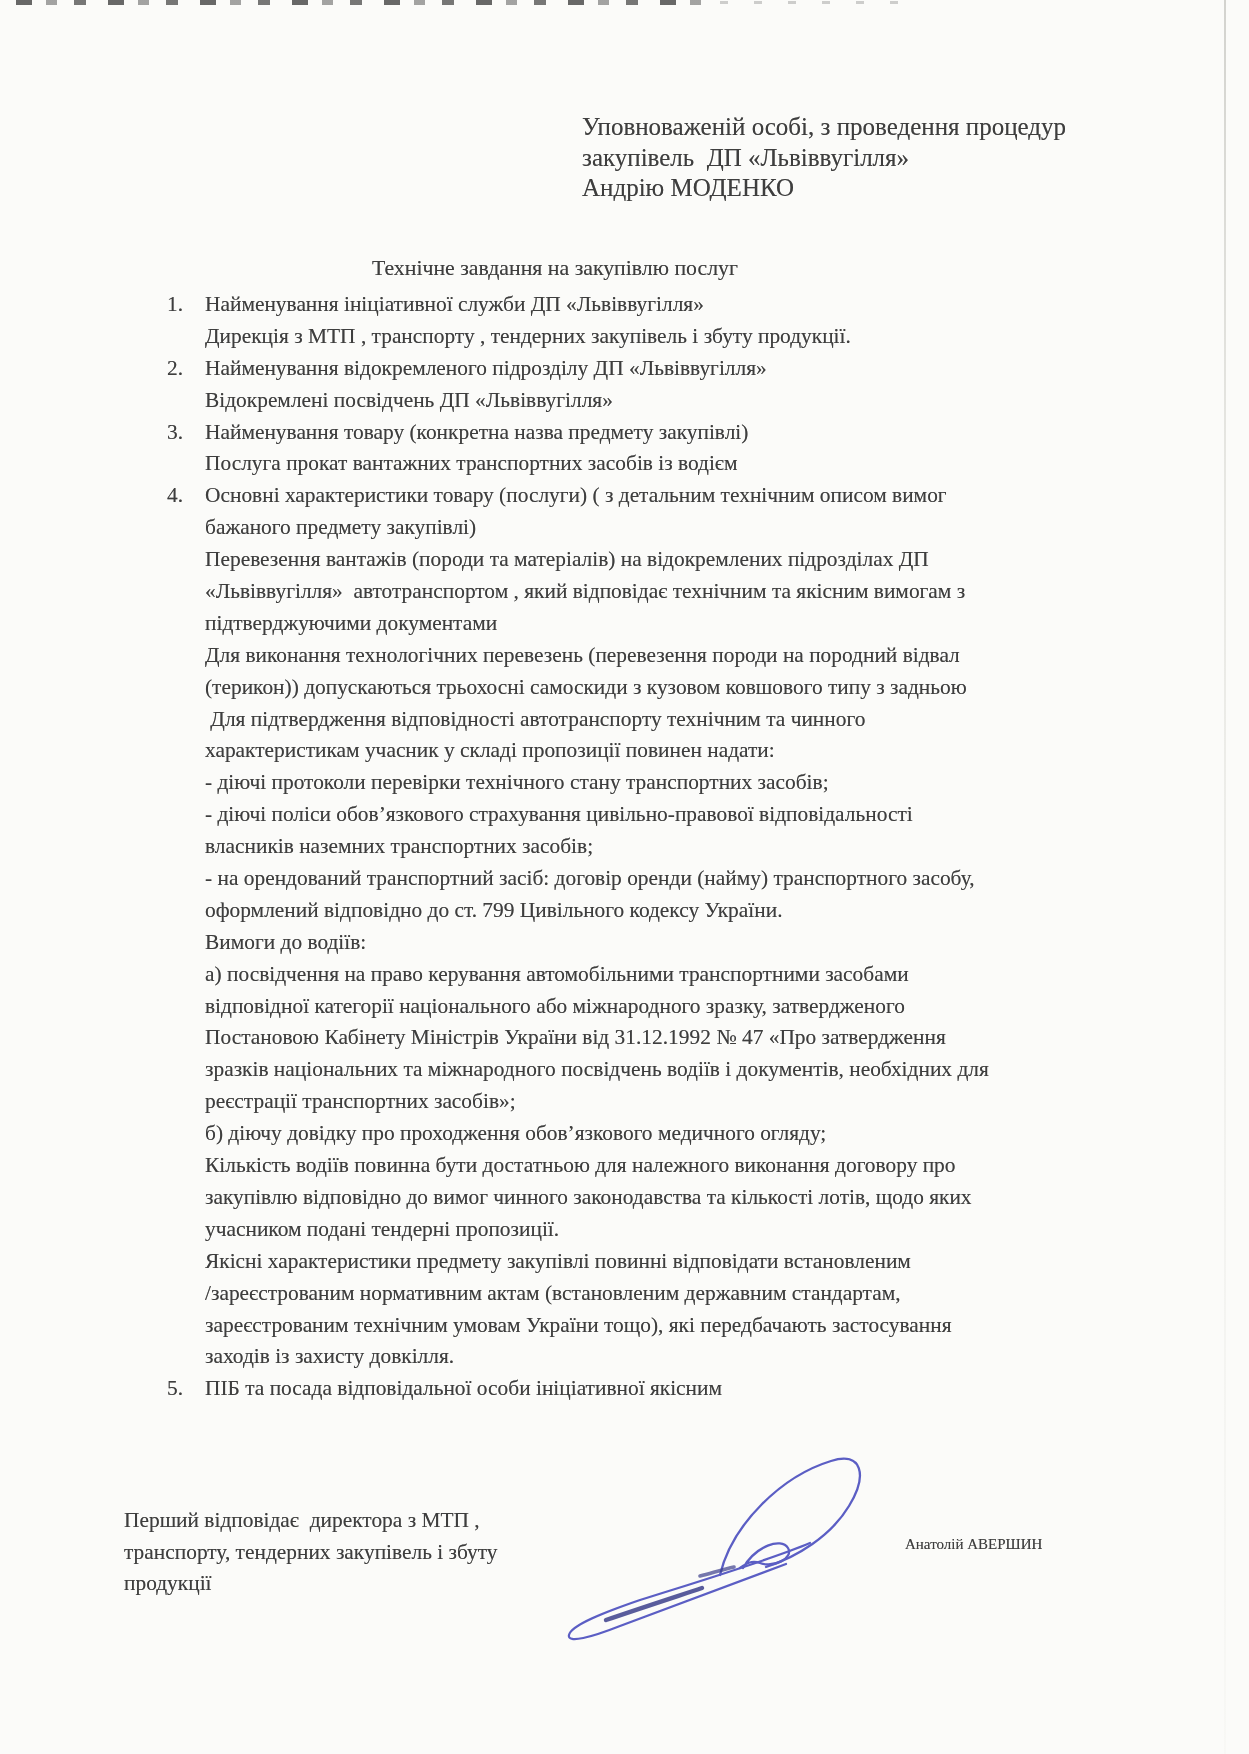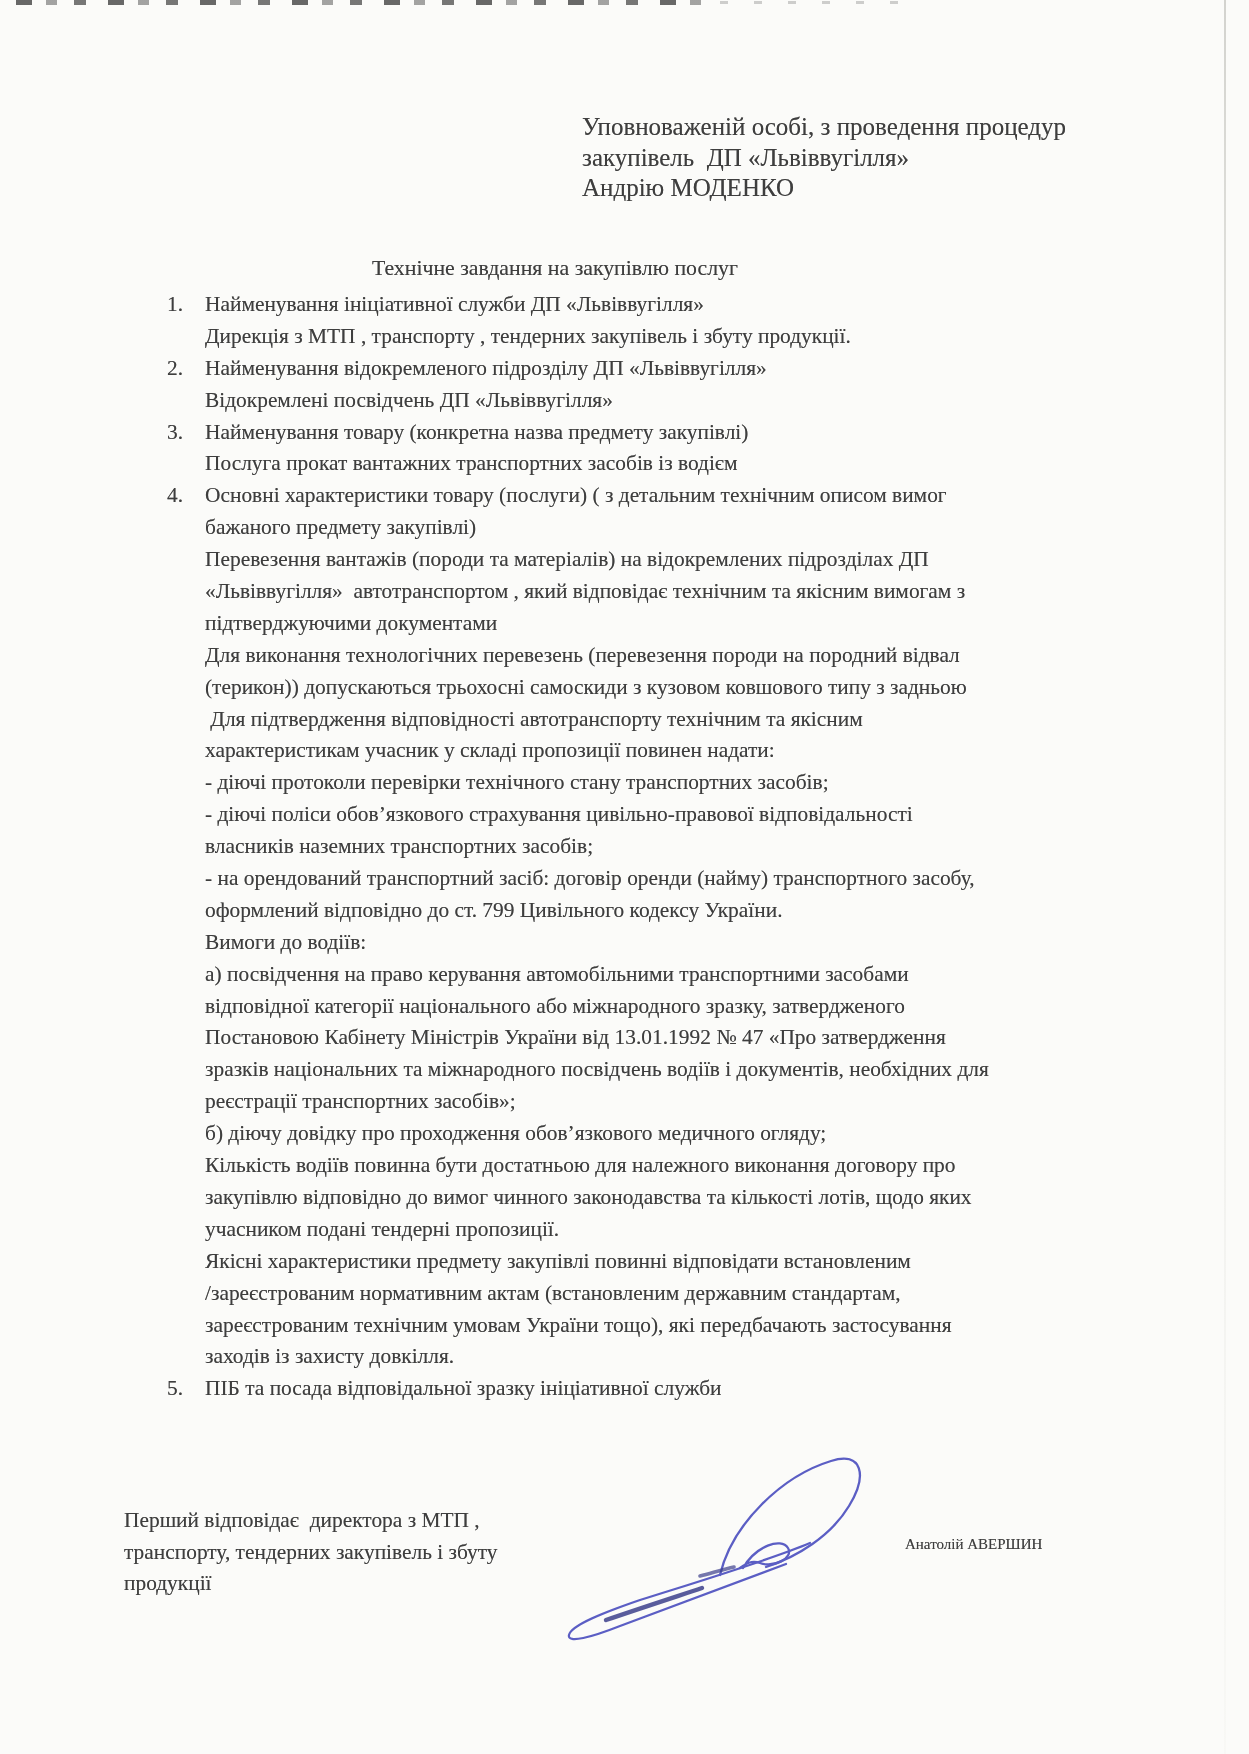--- a/index.html
+++ b/index.html
@@ -82,42 +82,42 @@
     <div class="bline"><span class="num txt"></span><span class="txt">Відокремлені посвідчень ДП «Львіввугілля»</span></div>
     <div class="bline"><span class="num txt">3.</span><span class="txt">Найменування товару (конкретна назва предмету закупівлі)</span></div>
     <div class="bline"><span class="num txt"></span><span class="txt">Послуга прокат вантажних транспортних засобів із водієм</span></div>
     <div class="bline"><span class="num txt">4.</span><span class="txt">Основні характеристики товару (послуги) ( з детальним технічним описом вимог</span></div>
     <div class="bline"><span class="num txt"></span><span class="txt">бажаного предмету закупівлі)</span></div>
     <div class="bline"><span class="num txt"></span><span class="txt">Перевезення вантажів (породи та матеріалів) на відокремлених підрозділах ДП</span></div>
     <div class="bline"><span class="num txt"></span><span class="txt">«Львіввугілля»  автотранспортом , який відповідає технічним та якісним вимогам з</span></div>
     <div class="bline"><span class="num txt"></span><span class="txt">підтверджуючими документами</span></div>
     <div class="bline"><span class="num txt"></span><span class="txt">Для виконання технологічних перевезень (перевезення породи на породний відвал</span></div>
     <div class="bline"><span class="num txt"></span><span class="txt">(терикон)) допускаються трьохосні самоскиди з кузовом ковшового типу з задньою</span></div>
-    <div class="bline"><span class="num txt"></span><span class="txt"> Для підтвердження відповідності автотранспорту технічним та якісним</span></div>
+    <div class="bline"><span class="num txt"></span><span class="txt"> Для підтвердження відповідності автотранспорту технічним та чинного</span></div>
     <div class="bline"><span class="num txt"></span><span class="txt">характеристикам учасник у складі пропозиції повинен надати:</span></div>
     <div class="bline"><span class="num txt"></span><span class="txt">- діючі протоколи перевірки технічного стану транспортних засобів;</span></div>
     <div class="bline"><span class="num txt"></span><span class="txt">- діючі поліси обов’язкового страхування цивільно-правової відповідальності</span></div>
     <div class="bline"><span class="num txt"></span><span class="txt">власників наземних транспортних засобів;</span></div>
     <div class="bline"><span class="num txt"></span><span class="txt">- на орендований транспортний засіб: договір оренди (найму) транспортного засобу,</span></div>
     <div class="bline"><span class="num txt"></span><span class="txt">оформлений відповідно до ст. 799 Цивільного кодексу України.</span></div>
     <div class="bline"><span class="num txt"></span><span class="txt">Вимоги до водіїв:</span></div>
     <div class="bline"><span class="num txt"></span><span class="txt">а) посвідчення на право керування автомобільними транспортними засобами</span></div>
     <div class="bline"><span class="num txt"></span><span class="txt">відповідної категорії національного або міжнародного зразку, затвердженого</span></div>
-    <div class="bline"><span class="num txt"></span><span class="txt">Постановою Кабінету Міністрів України від 13.01.1992 № 47 «Про затвердження</span></div>
+    <div class="bline"><span class="num txt"></span><span class="txt">Постановою Кабінету Міністрів України від 31.12.1992 № 47 «Про затвердження</span></div>
     <div class="bline"><span class="num txt"></span><span class="txt">зразків національних та міжнародного посвідчень водіїв і документів, необхідних для</span></div>
     <div class="bline"><span class="num txt"></span><span class="txt">реєстрації транспортних засобів»;</span></div>
     <div class="bline"><span class="num txt"></span><span class="txt">б) діючу довідку про проходження обов’язкового медичного огляду;</span></div>
     <div class="bline"><span class="num txt"></span><span class="txt">Кількість водіїв повинна бути достатньою для належного виконання договору про</span></div>
     <div class="bline"><span class="num txt"></span><span class="txt">закупівлю відповідно до вимог чинного законодавства та кількості лотів, щодо яких</span></div>
     <div class="bline"><span class="num txt"></span><span class="txt">учасником подані тендерні пропозиції.</span></div>
     <div class="bline"><span class="num txt"></span><span class="txt">Якісні характеристики предмету закупівлі повинні відповідати встановленим</span></div>
     <div class="bline"><span class="num txt"></span><span class="txt">/зареєстрованим нормативним актам (встановленим державним стандартам,</span></div>
     <div class="bline"><span class="num txt"></span><span class="txt">зареєстрованим технічним умовам України тощо), які передбачають застосування</span></div>
     <div class="bline"><span class="num txt"></span><span class="txt">заходів із захисту довкілля.</span></div>
-    <div class="bline"><span class="num txt">5.</span><span class="txt">ПІБ та посада відповідальної зразку ініціативної служби</span></div>
+    <div class="bline"><span class="num txt">5.</span><span class="txt">ПІБ та посада відповідальної особи ініціативної якісним</span></div>
   </div>
 
   <div class="sig-block-left">
     <div class="txt">Перший відповідає  директора з МТП ,</div>
     <div class="txt">транспорту, тендерних закупівель і збуту</div>
     <div class="txt">продукції</div>
   </div>
 
   <svg class="signature-svg" width="350" height="220" viewBox="0 0 350 220" fill="none">
 

